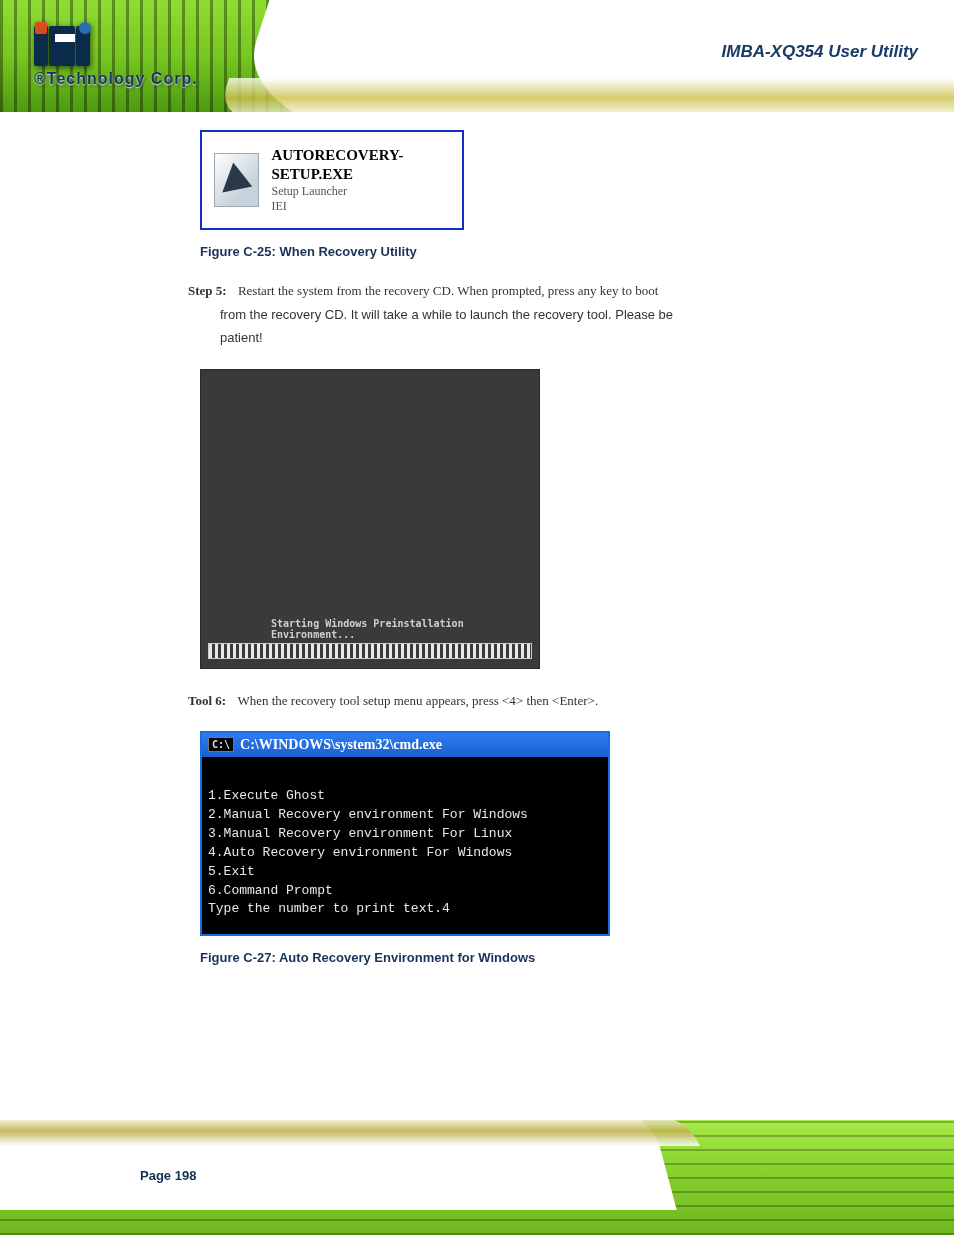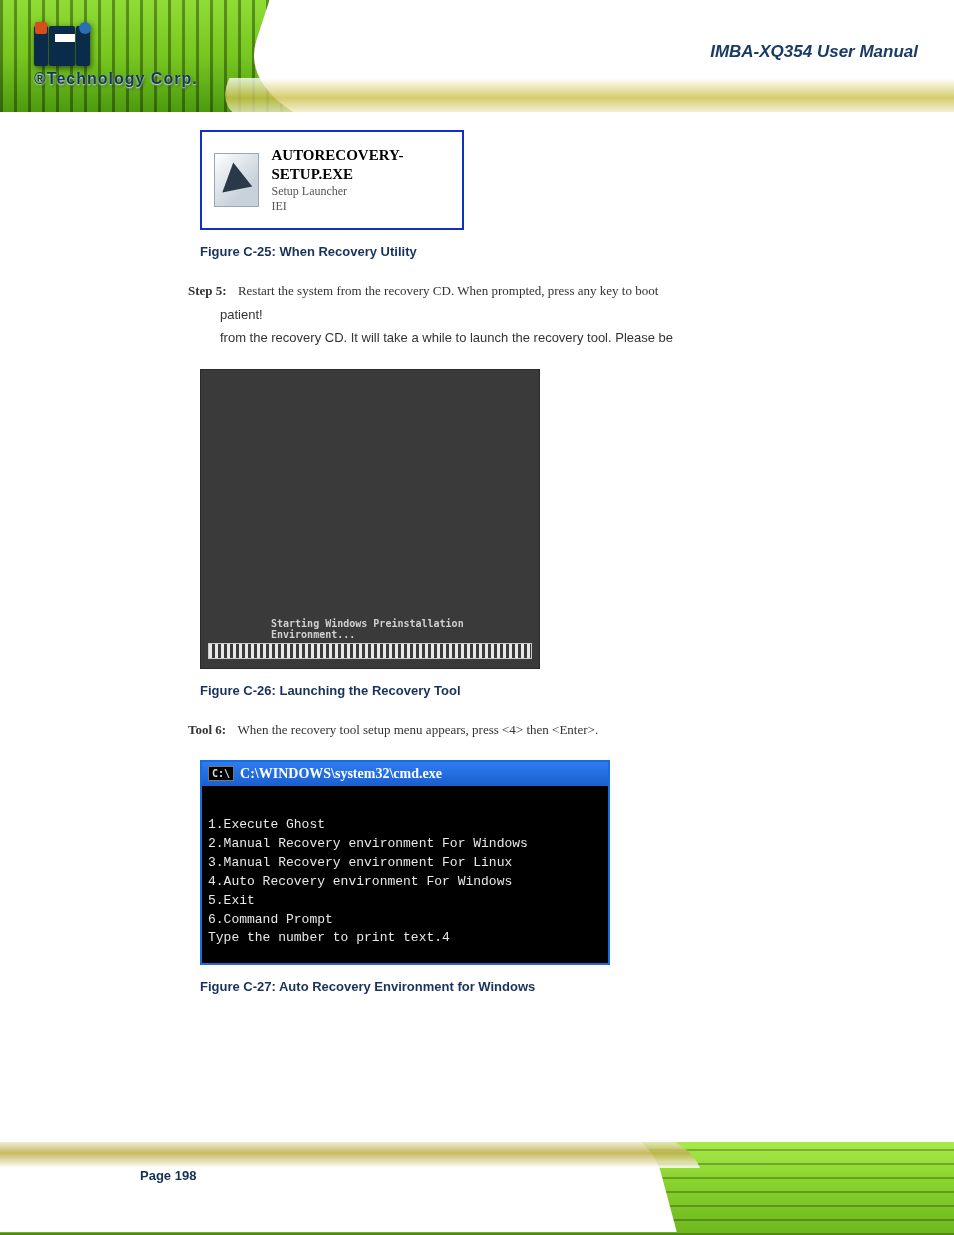--- a/index.html
+++ b/index.html
@@ -98,21 +98,21 @@
 
   .cmd-win{
     width:410px;border:2px solid #166de0;background:#000;
   }
   .cmd-title{background:linear-gradient(#2d7df0,#1a5fd0);color:#fff;padding:4px 6px;font-weight:bold;font-family:'Times New Roman',serif;font-size:14px;display:flex;align-items:center;gap:6px;}
   .cmd-title .cx{background:#000;color:#ddd;font-size:10px;font-family:Consolas,monospace;padding:1px 3px;border:1px solid #777;}
   .cmd-body{padding:12px 6px 15px;color:#e8e8e8;font-family:Consolas,'Courier New',monospace;font-size:13px;line-height:1.45;white-space:pre;}
 
   
   .bottom-banner{
-    position:absolute;left:0;right:0;bottom:0;height:93px;
+    position:absolute;left:0;right:0;bottom:0;height:115px;
     background:
       repeating-linear-gradient(0deg, rgba(0,0,0,0.25) 0 2px, rgba(0,0,0,0) 2px 14px),
       linear-gradient(0deg,#6db61e 0%, #8ad42e 60%, #a8ea4a 100%);
     overflow:hidden;
   }
   .bottom-banner .swoosh{
     position:absolute;top:-80px;left:-60px;right:300px;height:170px;background:#fff;
     border-radius:0 300px 0 0/0 110px 0 0;transform:skewX(15deg);
   }
   .bottom-banner .swoosh2{
@@ -131,51 +131,50 @@
   <div class="logo">
     <div class="glyphs">
       <span class="dot1"></span>
         <span class="dot2"></span>
       <span class="i1"></span>
         <span class="e"></span>
         <span class="i2"></span>
     </div>
     <span class="tagline">®Technology Corp.</span>
   </div>
-  <div class="doc-title">IMBA-XQ354 User Manual</div>
+  <div class="doc-title">IMBA-XQ354 User Utility</div>
 </div>
 
 <div class="content">
 
   <div class="file-tile">
     <div class="ico"></div>
     <div class="txt">
       <span class="fname">AUTORECOVERY-SETUP.EXE</span>
       <span class="sub">Setup Launcher</span>
       <span class="sub">IEI</span>
     </div>
   </div>
 
   <div class="caption">Figure C-25: When Recovery Utility</div>
 
   <p class="step">
     <b>Step 5:</b>
     <span style="margin-left:8px">Restart the system from the recovery CD. When prompted, press any key to boot</span>
   </p>
+  <p class="substep">from the recovery CD. It will take a while to launch the recovery tool. Please be</p>
   <p class="substep">patient!</p>
-  <p class="substep">from the recovery CD. It will take a while to launch the recovery tool. Please be</p>
 
   <div style="height:16px"></div>
 
   <div class="pe-shot">
     <div class="line1">Starting Windows Preinstallation Environment...</div>
     <div class="bar"></div>
   </div>
 
-  <div class="caption">Figure C-26: Launching the Recovery Tool</div>
 
   <p class="step">
     <b>Tool 6:</b>
     <span style="margin-left:8px">When the recovery tool setup menu appears, press &lt;4&gt; then &lt;Enter&gt;.</span>
   </p>
 
   <div style="height:14px"></div>
 
   <div class="cmd-win">
     <div class="cmd-title">

